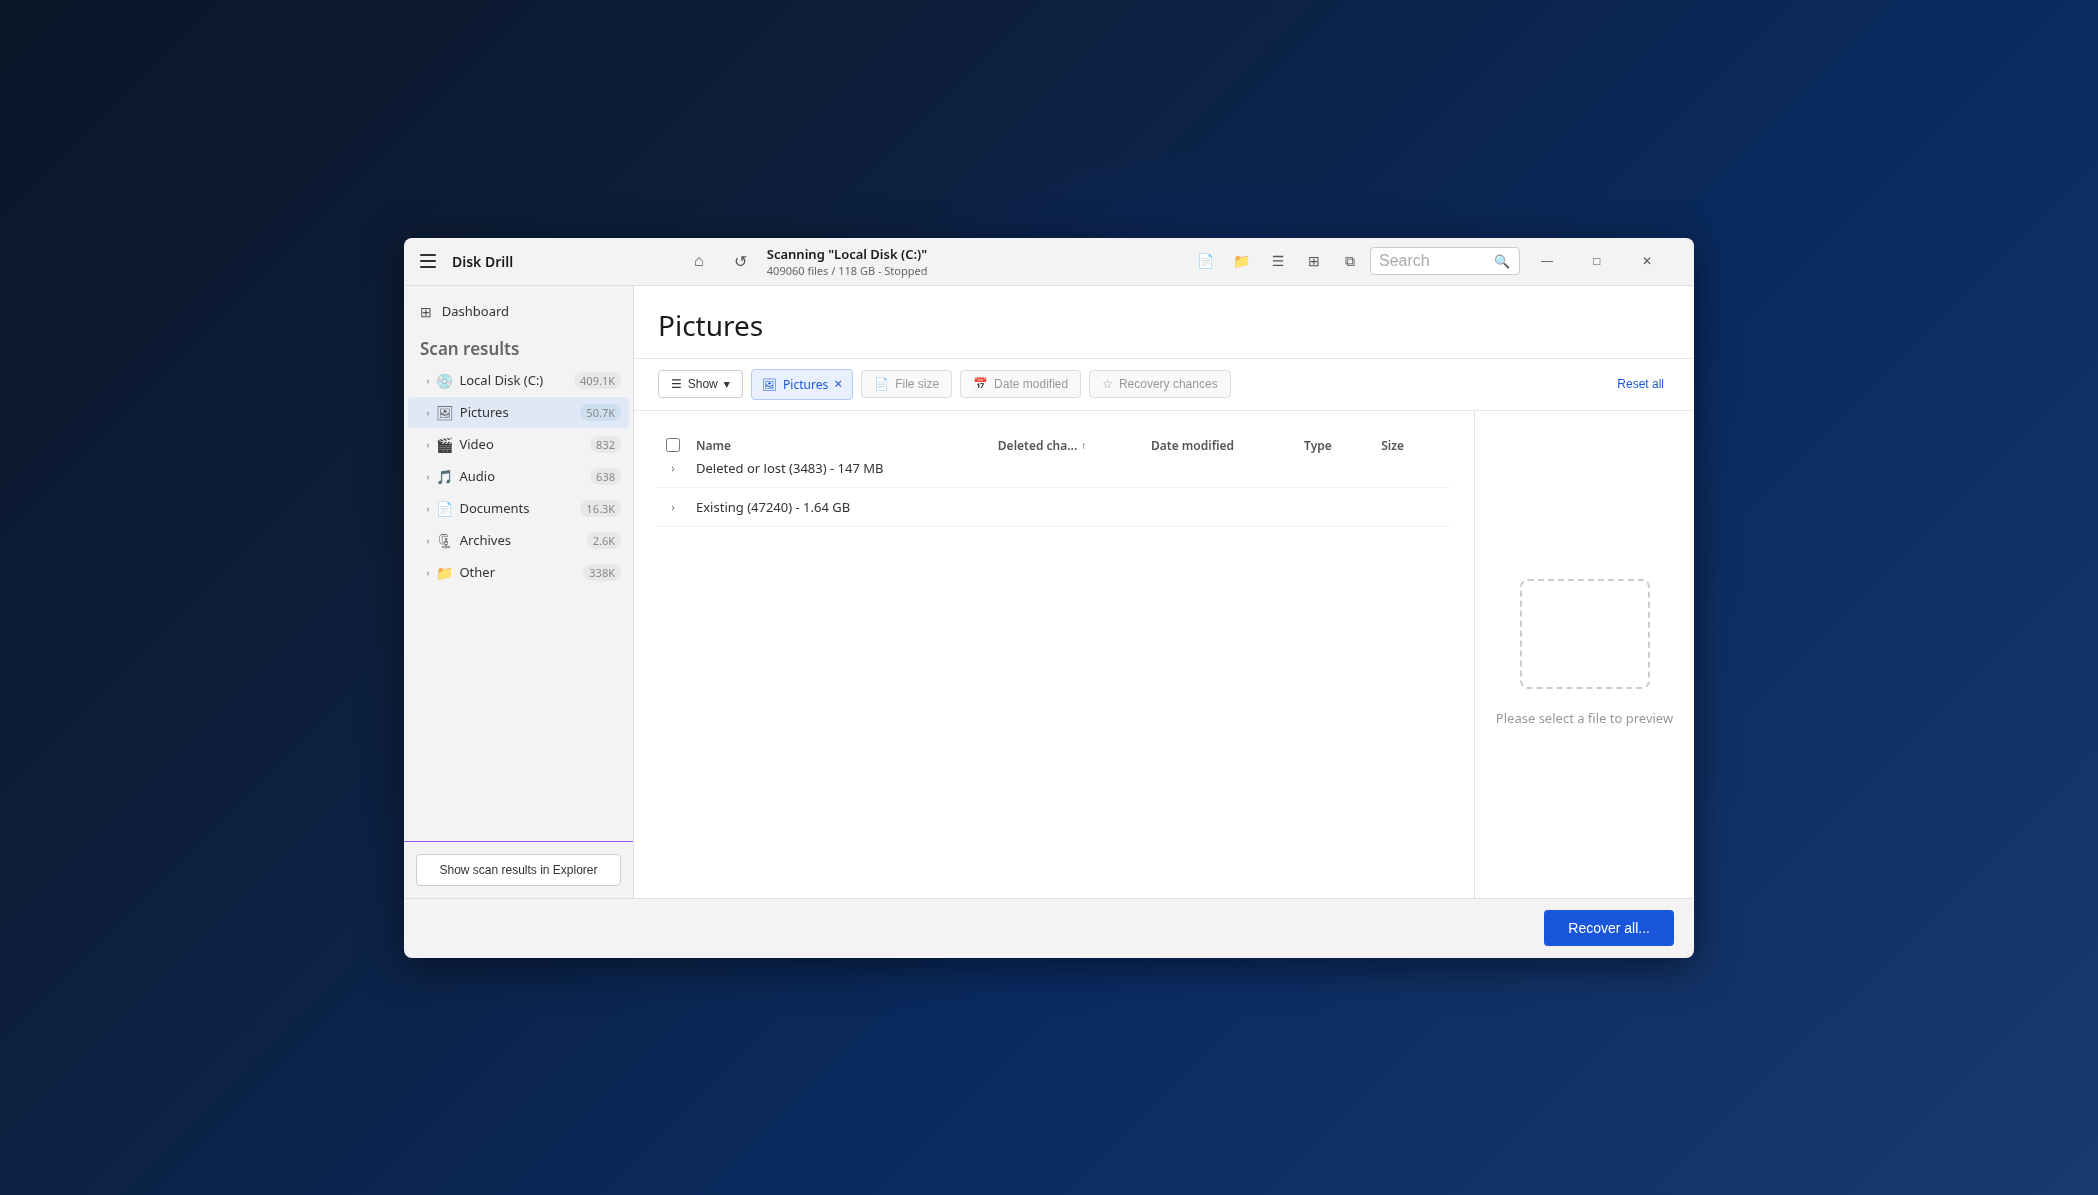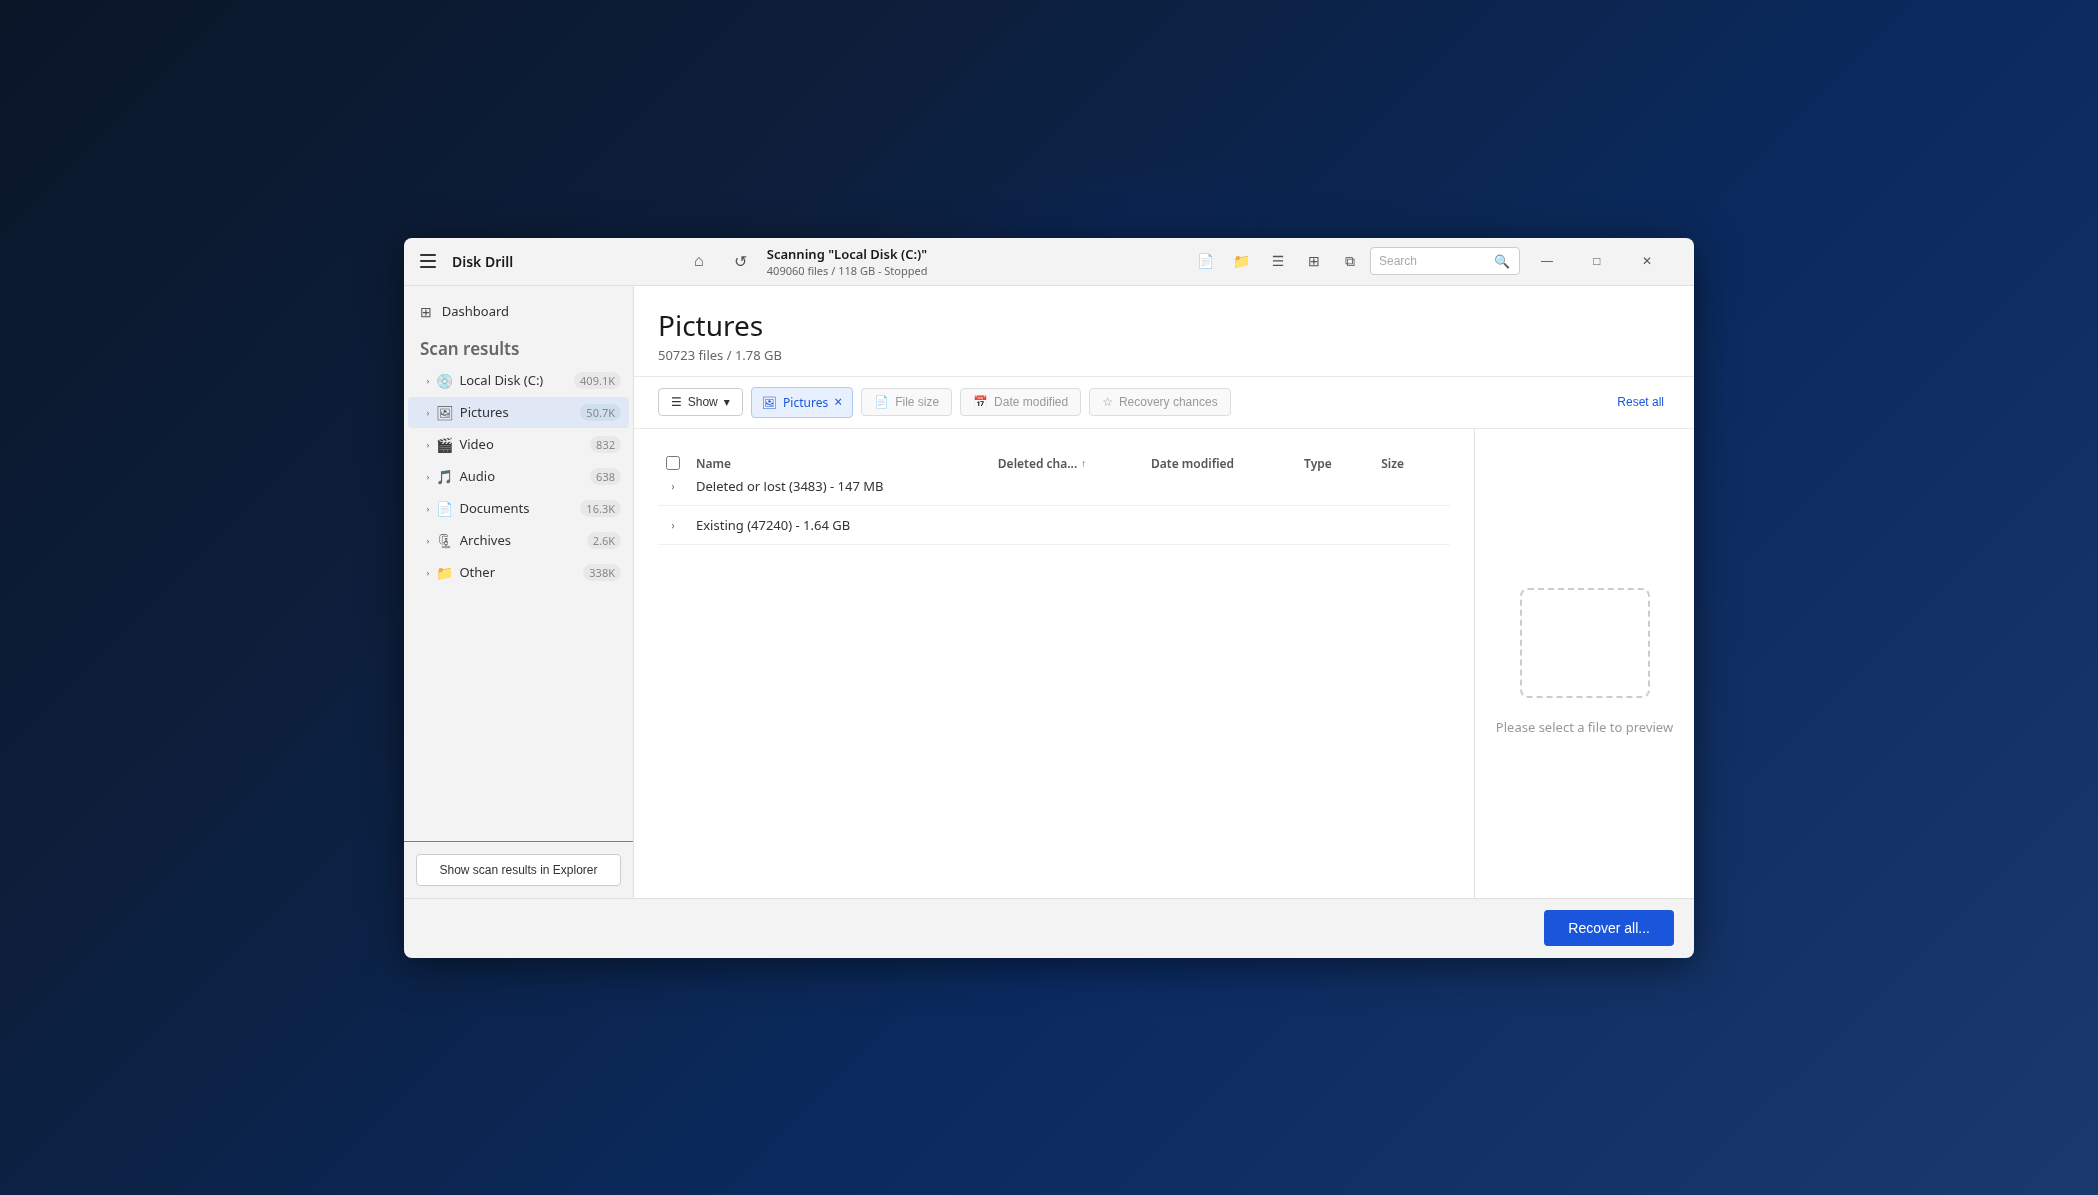--- a/index.html
+++ b/index.html
@@ -150,21 +150,21 @@
       border: 1px solid #ccc;
       border-radius: 4px;
       padding: 4px 8px;
       gap: 6px;
       width: 150px;
     }
 
     .search-box input {
       border: none;
       outline: none;
-      font-size: 12px;
+      font-size: 16px;
       color: #333;
       background: transparent;
       width: 100%;
     }
 
     .search-box input::placeholder { color: #aaa; }
 
     .window-controls {
       display: flex;
       gap: 4px;
@@ -609,21 +609,20 @@
       <div class="sidebar-bottom">
         <button class="show-explorer-btn">Show scan results in Explorer</button>
       </div>
     </div>
 
     <div style="flex:1;display:flex;flex-direction:column;overflow:hidden;">
 
       <div class="content-pane">
         <div class="content-header">
           <div class="page-title">Pictures</div>
-          <div class="page-subtitle">50723 files / 1.78 GB</div>
         </div>
 
         <div class="filter-bar">
           <button class="filter-btn">
             <span>☰</span>
             <span>Show</span>
             <span>▾</span>
           </button>
 
           <div class="filter-tag">

